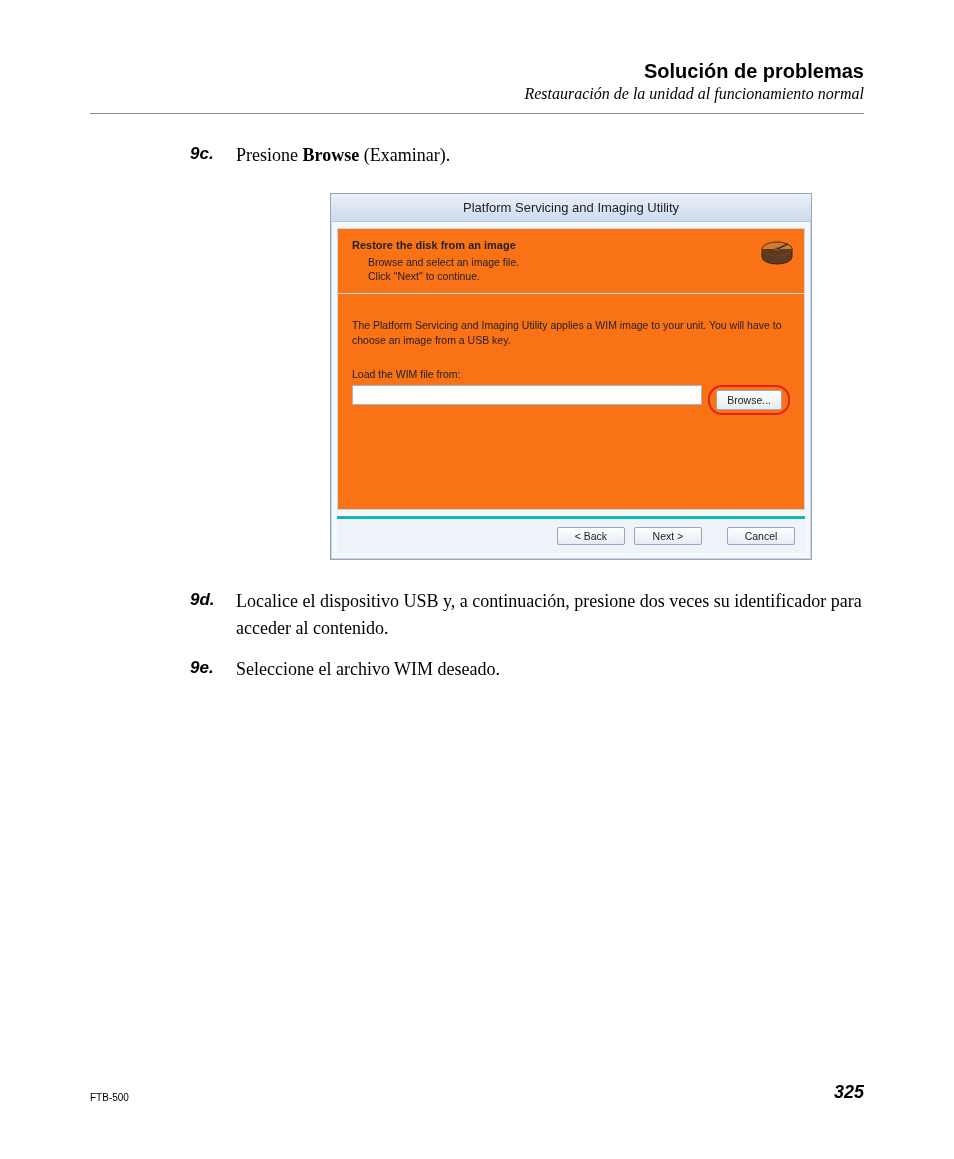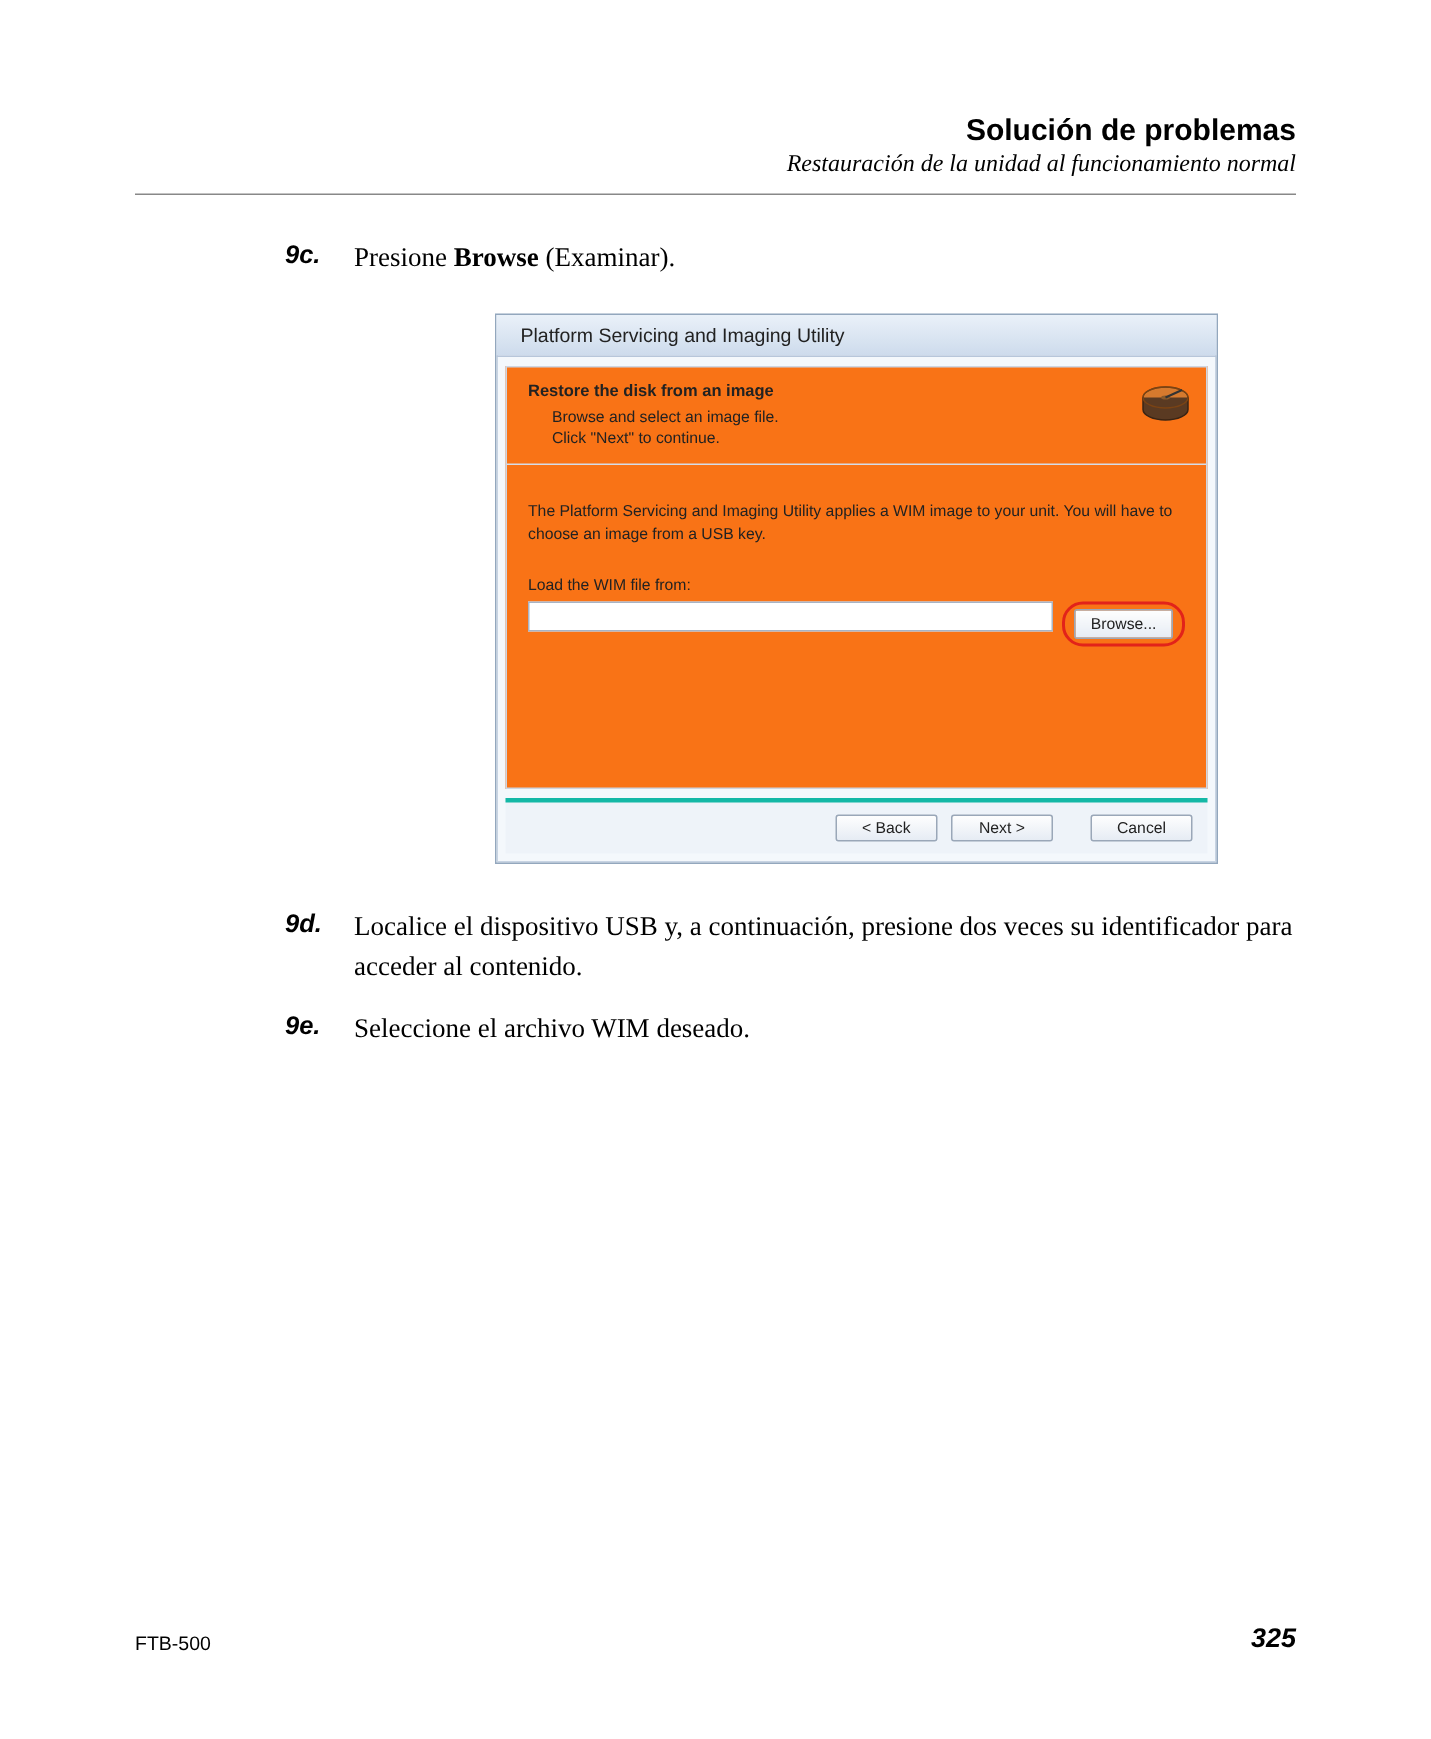--- a/index.html
+++ b/index.html
@@ -17,21 +17,20 @@
     padding: 60px 90px 60px 90px;
   }
   .header {
     text-align: right;
     margin-bottom: 6px;
   }
   .header-title {
     font-family: Arial, Helvetica, sans-serif;
     font-weight: 700;
     font-size: 20px;
-    margin-top: 16px;
   }
   .header-sub {
     font-style: italic;
     font-size: 16px;
     margin-top: 2px;
   }
   .header-rule {
     border: 0;
     border-top: 1px solid #888;
     margin: 10px 0 28px 0;
@@ -63,21 +62,21 @@
     width: 480px;
     border: 1px solid #93a7bd;
     background: #f4f8fc;
     font-family: Tahoma, Arial, sans-serif;
     font-size: 11px;
     color: #222;
     box-shadow: 0 0 0 1px #c8d4e3 inset;
   }
   .win-title {
     background: linear-gradient(#eaf1f9, #cddbec);
-    text-align: left;
+    text-align: center;
     font-size: 13px;
     padding: 6px 16px;
     border-bottom: 1px solid #b7c6da;
     color: #222;
   }
   .win-body {
     background: #f97316;
     margin: 6px;
     border: 1px solid #cdd6e3;
     min-height: 280px;
@@ -156,21 +155,21 @@
   .page-footer {
     position: absolute;
     bottom: 56px;
     left: 90px;
     right: 90px;
     display: flex;
     justify-content: space-between;
     align-items: flex-end;
     font-size: 14px;
   }
-  .page-footer .left { font-family: Arial, Helvetica, sans-serif; font-size: 13px; }
+  .page-footer .left { font-family: Arial, Helvetica, sans-serif; font-size: 10px; }
   .page-footer .right { font-family: Arial, Helvetica, sans-serif; font-weight: 700; font-size: 18px; font-style: italic; }
 </style>
 </head>
 <body>
 
 <div class="page">
 
   <div class="header">
     <div class="header-title">Solución de problemas</div>
     <div class="header-sub">Restauración de la unidad al funcionamiento normal</div>

